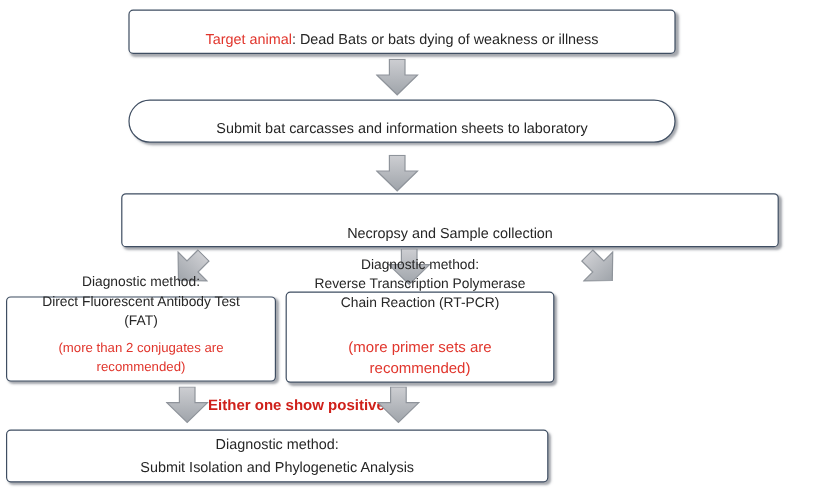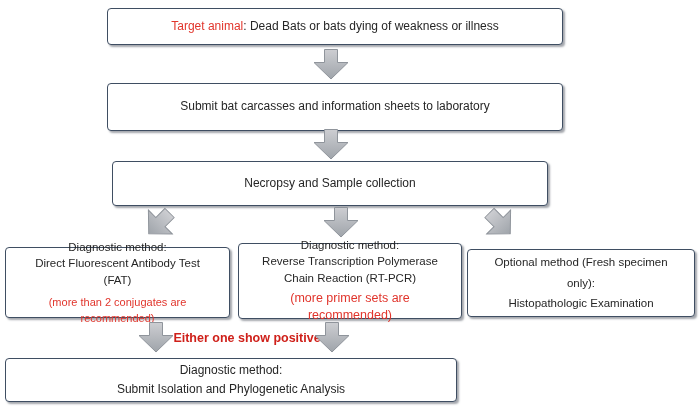--- a/index.html
+++ b/index.html
@@ -11,36 +11,36 @@
   }
   html,body{margin:0;padding:0;background:#ffffff;}
   body{font-family:"Liberation Sans", sans-serif;color:var(--text-color);}
   .canvas{position:relative;width:700px;height:408px;background:#fff;overflow:hidden;}
   .box{
     position:absolute;
     background:#fff;
     border:1.5px solid var(--border-color);
     border-radius:4px;
     box-shadow:2px 2px 2px rgba(90,95,105,0.55);
-    display:flex;flex-direction:column;align-items:center;justify-content:center;
+    display:flex;flex-direction:column;align-items:center;justify-content:flex-end;
     text-align:center;
     font-size:12px;line-height:1.45;
     box-sizing:border-box;
     padding:2px 20px;
   }
   .b-target{left:107px;top:8px;width:456px;height:37px;}
-  .b-submit{left:107px;top:83px;width:456px;height:48px;}
-  .b-necropsy{left:112px;top:161px;width:436px;height:45px;}
+  .b-submit{left:107px;top:83px;width:456px;height:36px;border-radius:19px;}
+  .b-necropsy{left:101px;top:161px;width:548px;height:45px;}
   .b-fat{left:5px;top:247px;width:225px;height:71px;font-size:11.5px;}
   .b-rtpcr{left:238px;top:243px;width:224px;height:76px;font-size:11.5px;line-height:1.4;}
   .b-histo{left:467px;top:249px;width:228px;height:68px;font-size:11.5px;line-height:1.8;}
   .b-virus{left:5px;top:358px;width:452px;height:44px;line-height:1.6;}
   .red{color:var(--red-text);}
   .note-small{color:var(--red-text);font-size:11px;margin-top:6px;}
-  .note-big{color:var(--red-text);font-size:12.5px;margin-top:4px;}
+  .note-big{color:var(--red-text);font-size:12.5px;margin-top:20px;}
   .arrow{position:absolute;width:36px;height:31px;}
   .a1{left:313px;top:49px;}
   .a2{left:313px;top:129px;}
   .a-sw{left:141px;top:208px;transform:rotate(45deg);}
   .a-mid{left:323px;top:207px;}
   .a-se{left:482px;top:208px;transform:rotate(-45deg);}
   .a-b1{left:138px;top:322px;}
   .a-b2{left:314px;top:322px;}
   .condition{
     position:absolute;left:172px;top:331px;width:150px;
@@ -96,24 +96,20 @@
     <div>Direct Fluorescent Antibody Test (FAT)</div>
     <div class="note-small">(more than 2 conjugates are recommended)</div>
   </div>
 
   <div class="box b-rtpcr">
     <div>Diagnostic method:</div>
     <div>Reverse Transcription Polymerase Chain Reaction (RT-PCR)</div>
     <div class="note-big">(more  primer sets are recommended)</div>
   </div>
 
-  <div class="box b-histo">
-    <div>Optional method (Fresh specimen only):</div>
-    <div>Histopathologic Examination</div>
-  </div>
 
   <svg class="arrow a-b1" viewBox="0 0 36 31">
     <path d="M11.5 0.5 H24.5 V13.5 H35 L18 30 L1 13.5 H11.5 Z" fill="url(#agrad)" stroke="#8f949b" stroke-width="1"></path>
   </svg>
   <div class="condition">Either one show positive</div>
   <svg class="arrow a-b2" viewBox="0 0 36 31">
     <path d="M11.5 0.5 H24.5 V13.5 H35 L18 30 L1 13.5 H11.5 Z" fill="url(#agrad)" stroke="#8f949b" stroke-width="1"></path>
   </svg>
 
   <div class="box b-virus">

